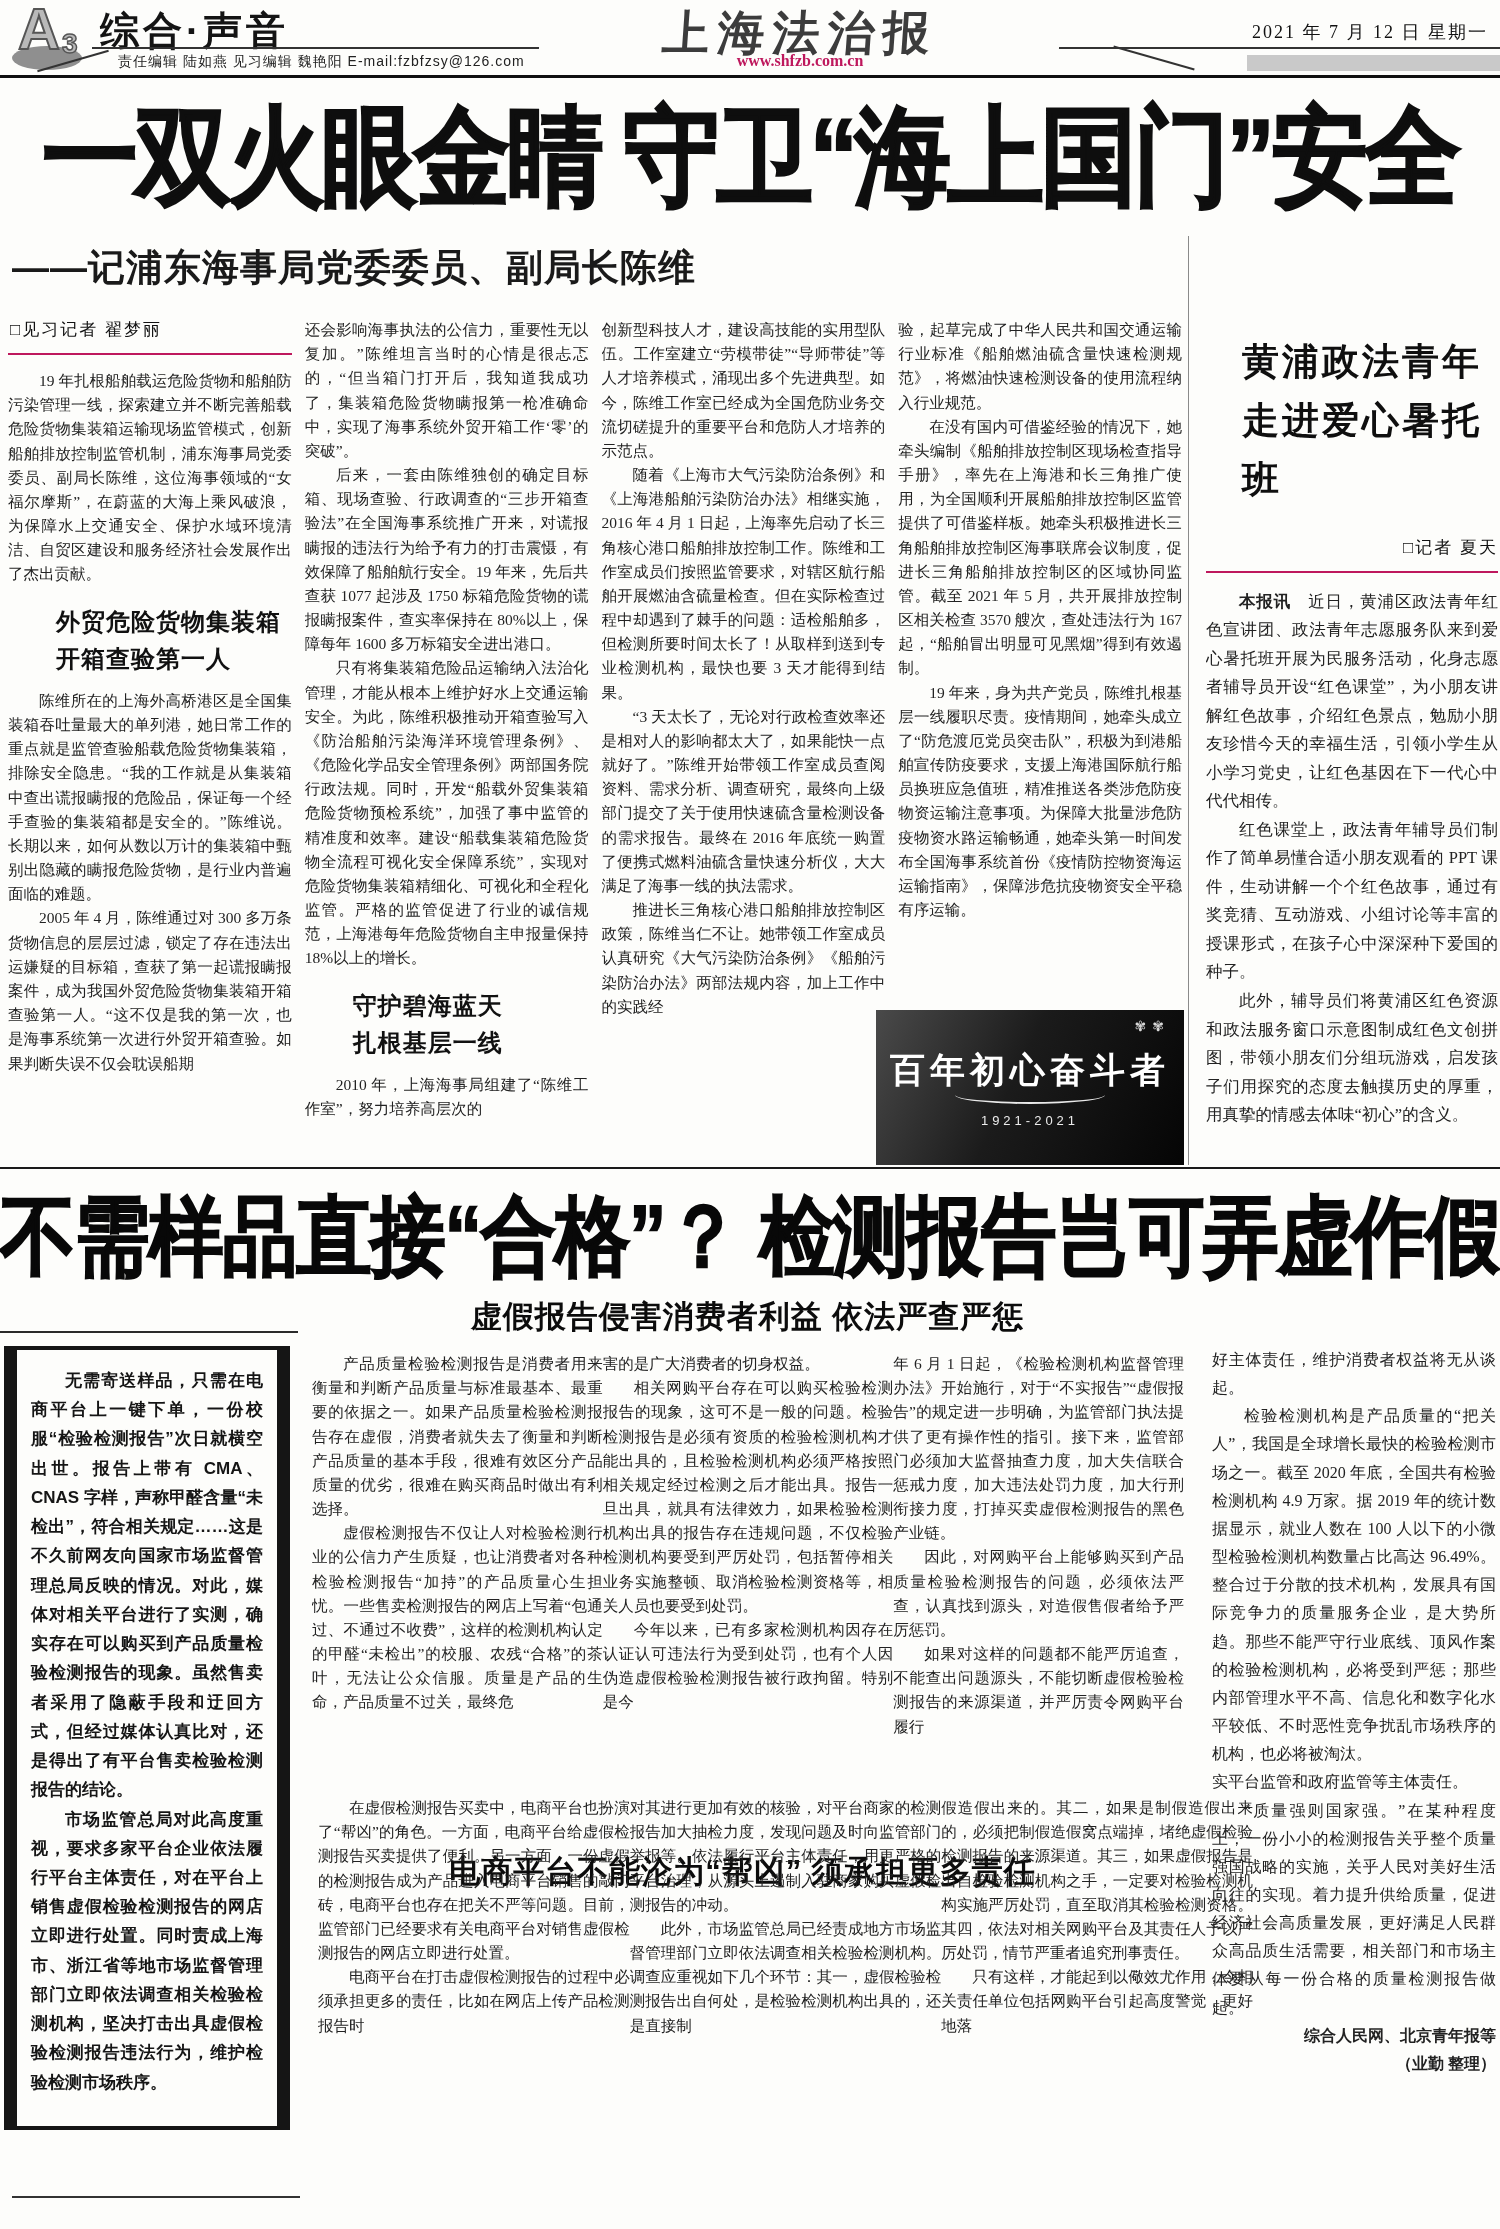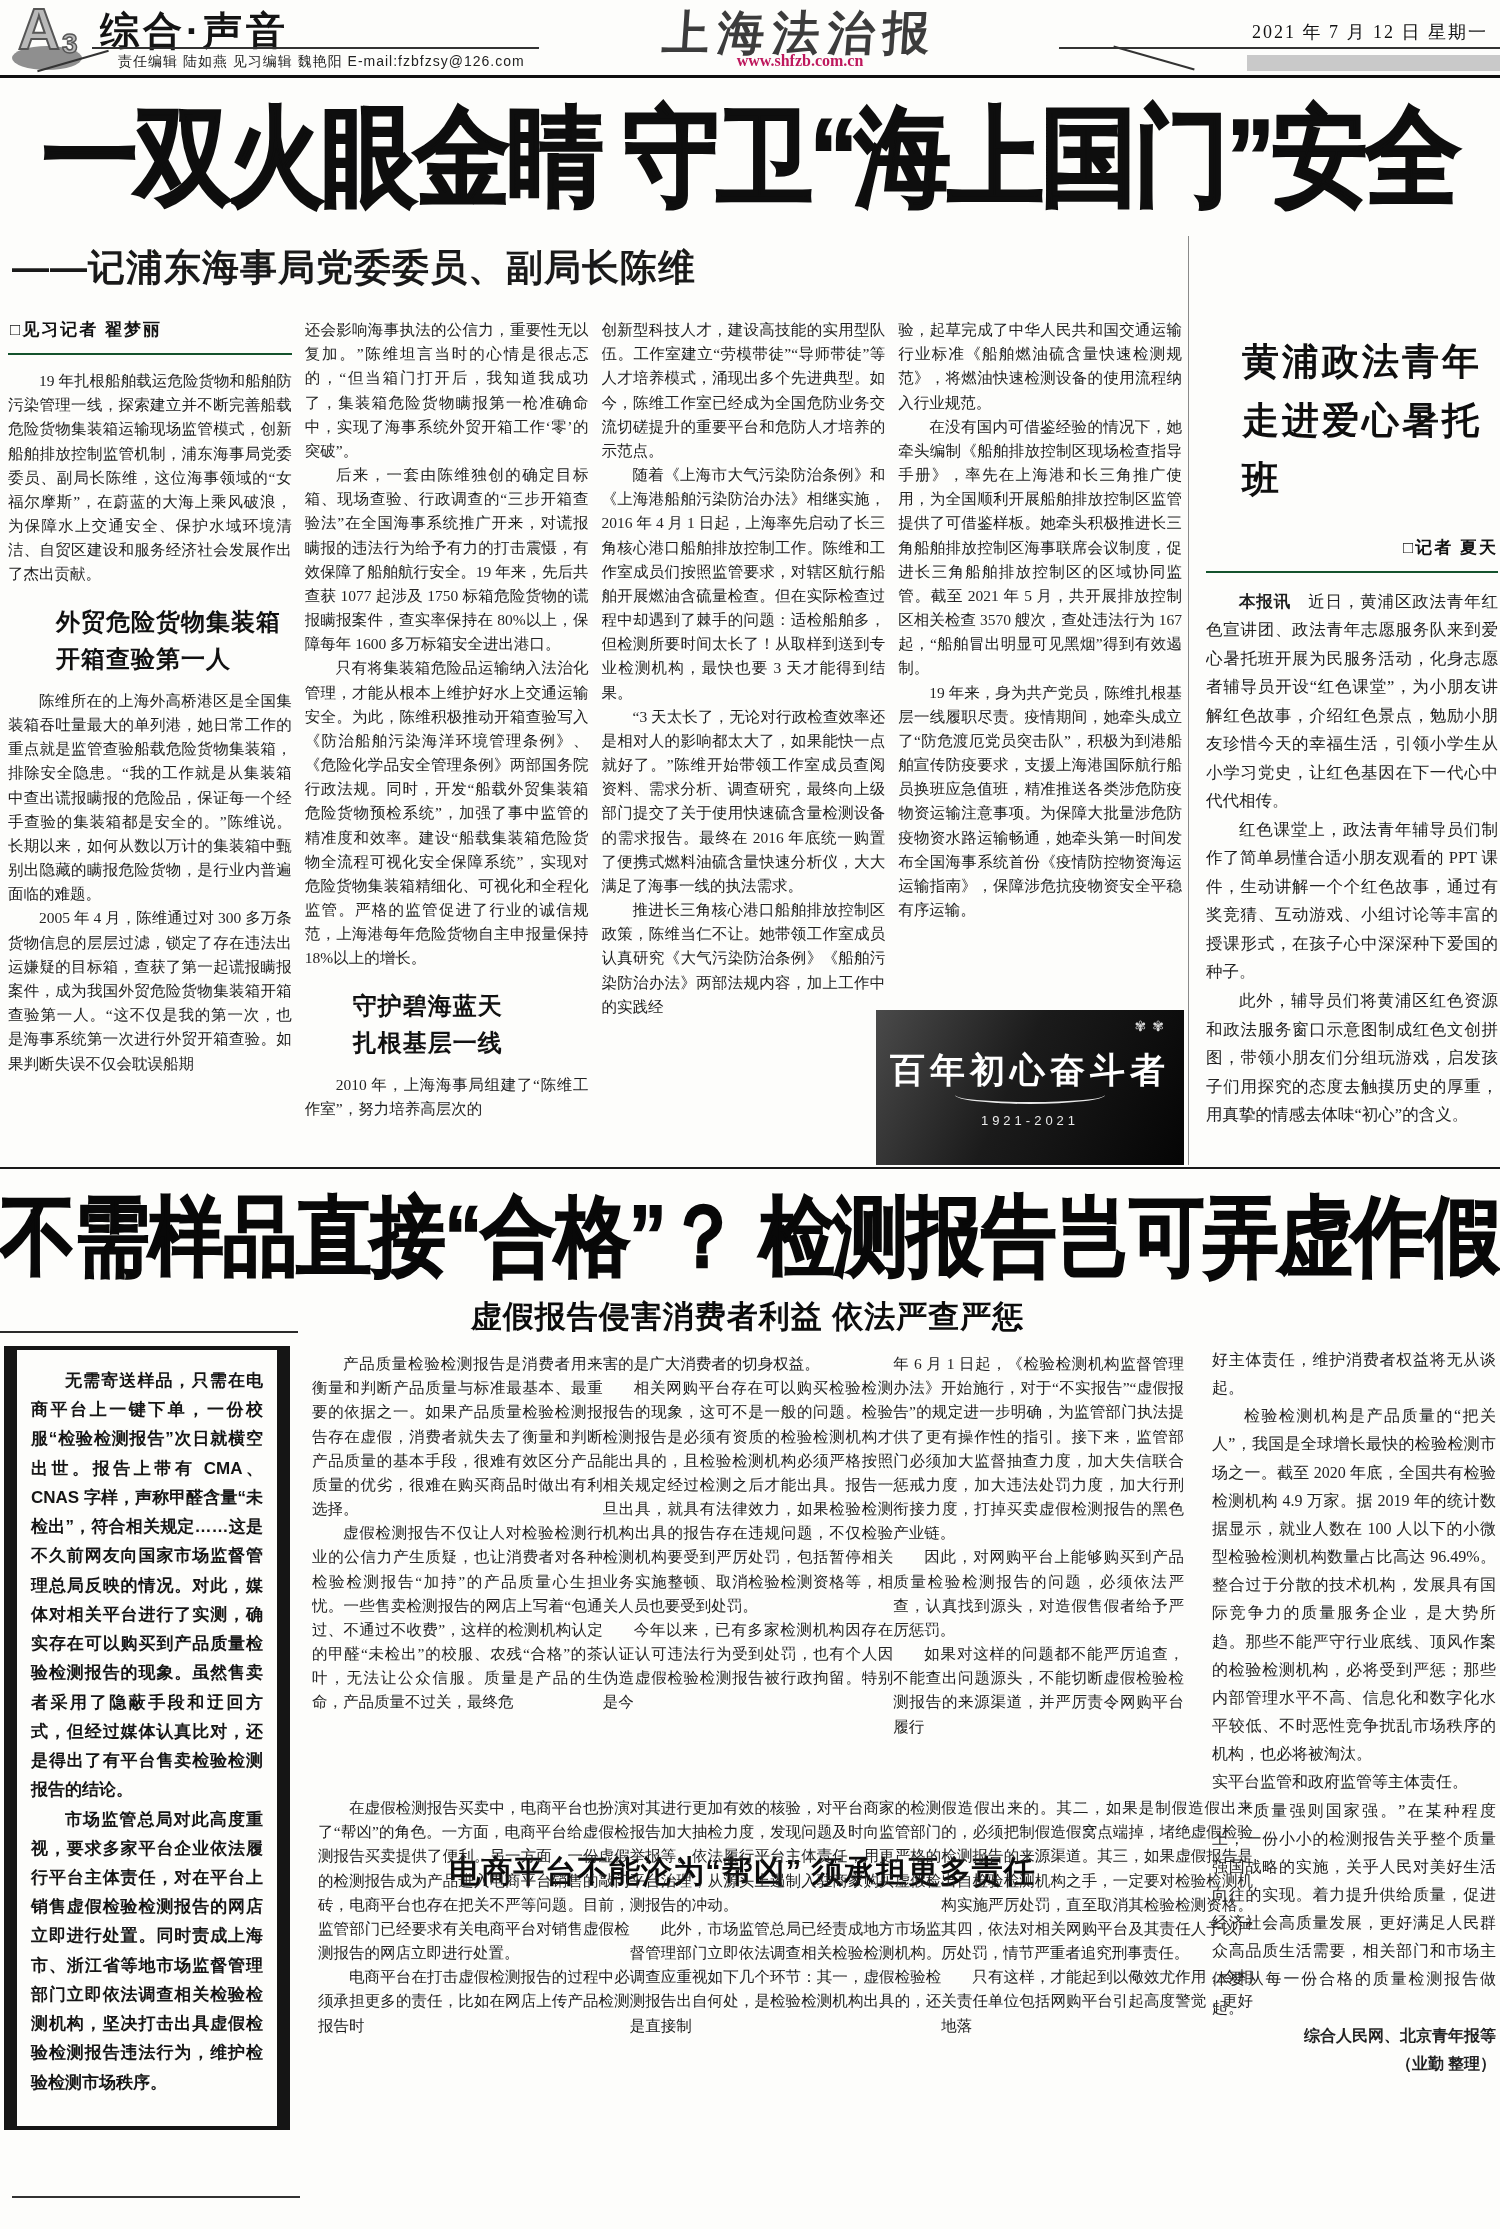--- a/index.html
+++ b/index.html
@@ -30,22 +30,22 @@
        font-family:"Liberation Sans",sans-serif;font-weight:900;font-size:96px;letter-spacing:-3px;
        color:#0e0e0e;transform:scaleY(1.12);transform-origin:top;-webkit-text-stroke:2px #0e0e0e;}
   #dek{position:absolute;left:12px;top:243px;font-family:"Liberation Sans",sans-serif;font-weight:700;font-size:37px;color:#1a1a1a;letter-spacing:1px;}
   #mainCols{position:absolute;left:8px;top:318px;width:1174px;height:847px;display:flex;gap:13px;}
   .col{flex:1;overflow:hidden;text-align:justify;}
   .col p{margin:0;text-indent:2em;font-size:15.5px;line-height:1.56;color:#222;}
   .col p.noind{text-indent:0;}
   .col h3{font-family:"Liberation Sans",sans-serif;font-weight:800;font-size:24px;color:#111;
           margin:16px 0 12px;line-height:1.55;letter-spacing:1px;}
   .col h3 div{text-indent:2em;}
-  .byline{font-family:"Liberation Sans",sans-serif;font-weight:700;font-size:17px;color:#111;
-          border-bottom:2px solid #14532d;padding:0 0 12px 2px;margin-bottom:14px;letter-spacing:2px;}
+  .byline{font-family:"Liberation Sans",sans-serif;font-weight:400;font-size:17px;color:#111;
+          border-bottom:2px solid #be185d;padding:0 0 12px 2px;margin-bottom:14px;letter-spacing:2px;}
   .attribution{text-align:right;text-indent:0 !important;font-weight:700;}
 
   #banner{position:absolute;left:876px;top:1010px;width:308px;height:155px;
           background:linear-gradient(115deg,#4a4a4a 0%,#1b1b1b 45%,#050505 100%);
           display:flex;flex-direction:column;align-items:center;justify-content:center;color:#fff;overflow:hidden;}
   #banner .t1{font-weight:700;font-size:35px;letter-spacing:5px;font-family:"Liberation Serif",serif;}
   #banner .swash{width:150px;height:16px;border-bottom:2px solid #e9e9e9;border-radius:50%;margin-top:-8px;}
   #banner .t2{font-size:13px;letter-spacing:4px;margin-top:9px;color:#ececec;font-family:"Liberation Sans",sans-serif;}
   #banner .blossom{position:absolute;right:14px;top:8px;font-size:14px;color:#d8d8d8;letter-spacing:6px;}
 

